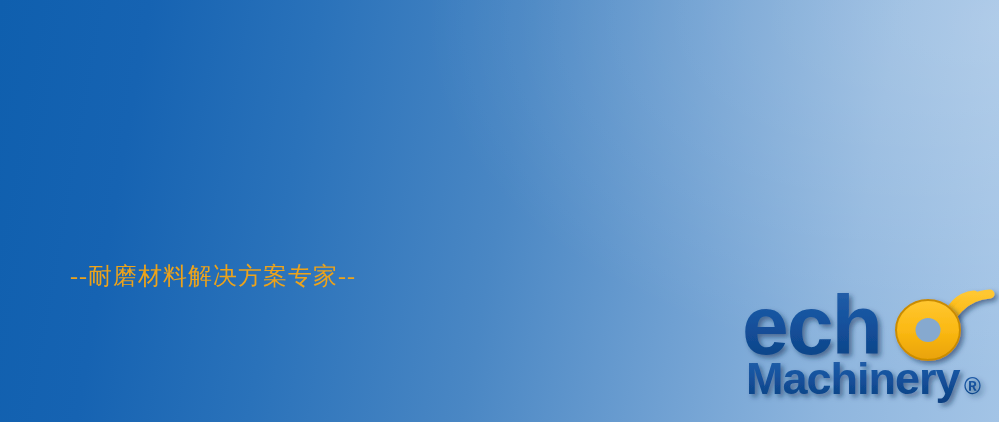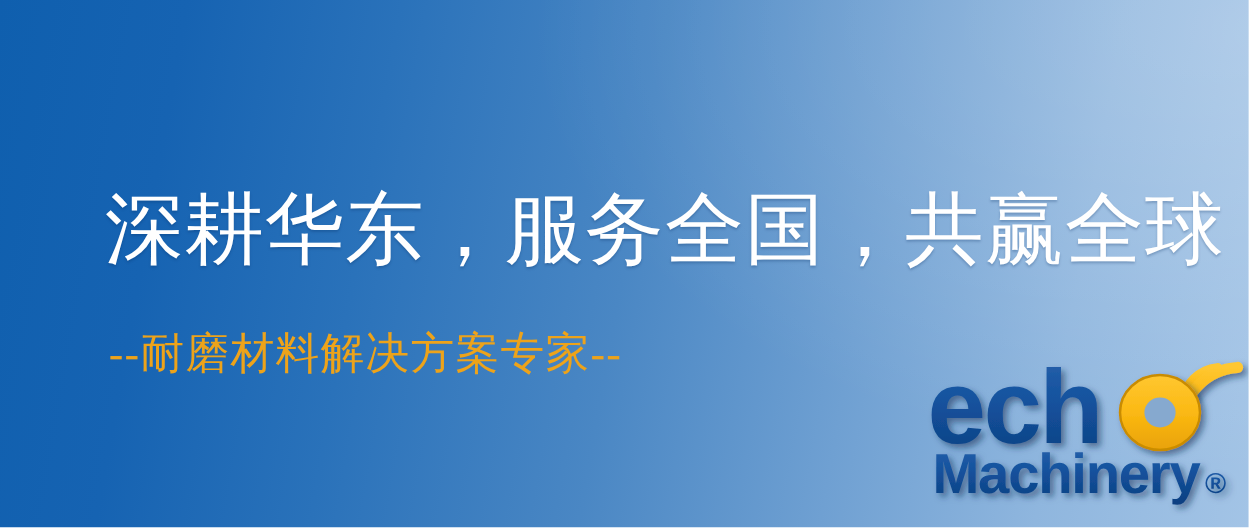--- a/index.html
+++ b/index.html
@@ -48,24 +48,24 @@
     line-height: 1.15;
     color: #ffffff;
     letter-spacing: 1px;
     white-space: nowrap;
     text-shadow: 0 1px 2px rgba(0, 40, 90, 0.25);
     z-index: 3;
   }
 
   .subhead {
     position: absolute;
-    left: 87px;
+    left: 70px;
     top: 262px;
     font-family: "Liberation Serif", "DejaVu Serif", serif;
-    font-size: 35px;
+    font-size: 24px;
     line-height: 1.2;
     color: #eda31a;
     letter-spacing: 1px;
     white-space: nowrap;
     z-index: 3;
   }
 
   
   .logo {
     position: absolute;
@@ -84,21 +84,20 @@
   .logo-word {
     font-family: "Liberation Sans", sans-serif;
     font-weight: bold;
   }
 </style>
 </head>
 <body>
 
 <div class="banner">
 
-  <div class="headline">深耕华东，服务全国，共赢全球</div>
 
   <div class="subhead">--耐磨材料解决方案专家--</div>
 
   <div class="logo">
     <svg viewBox="0 0 252 128" xmlns="http://www.w3.org/2000/svg" aria-hidden="true">
       <defs>
         <filter id="logoShadow" x="-30%" y="-30%" width="180%" height="180%">
           <feDropShadow dx="3" dy="3" stdDeviation="2.4" flood-color="#083055" flood-opacity="0.55"></feDropShadow>
         </filter>
         <linearGradient id="blueFace" x1="0" y1="0" x2="0" y2="1">

